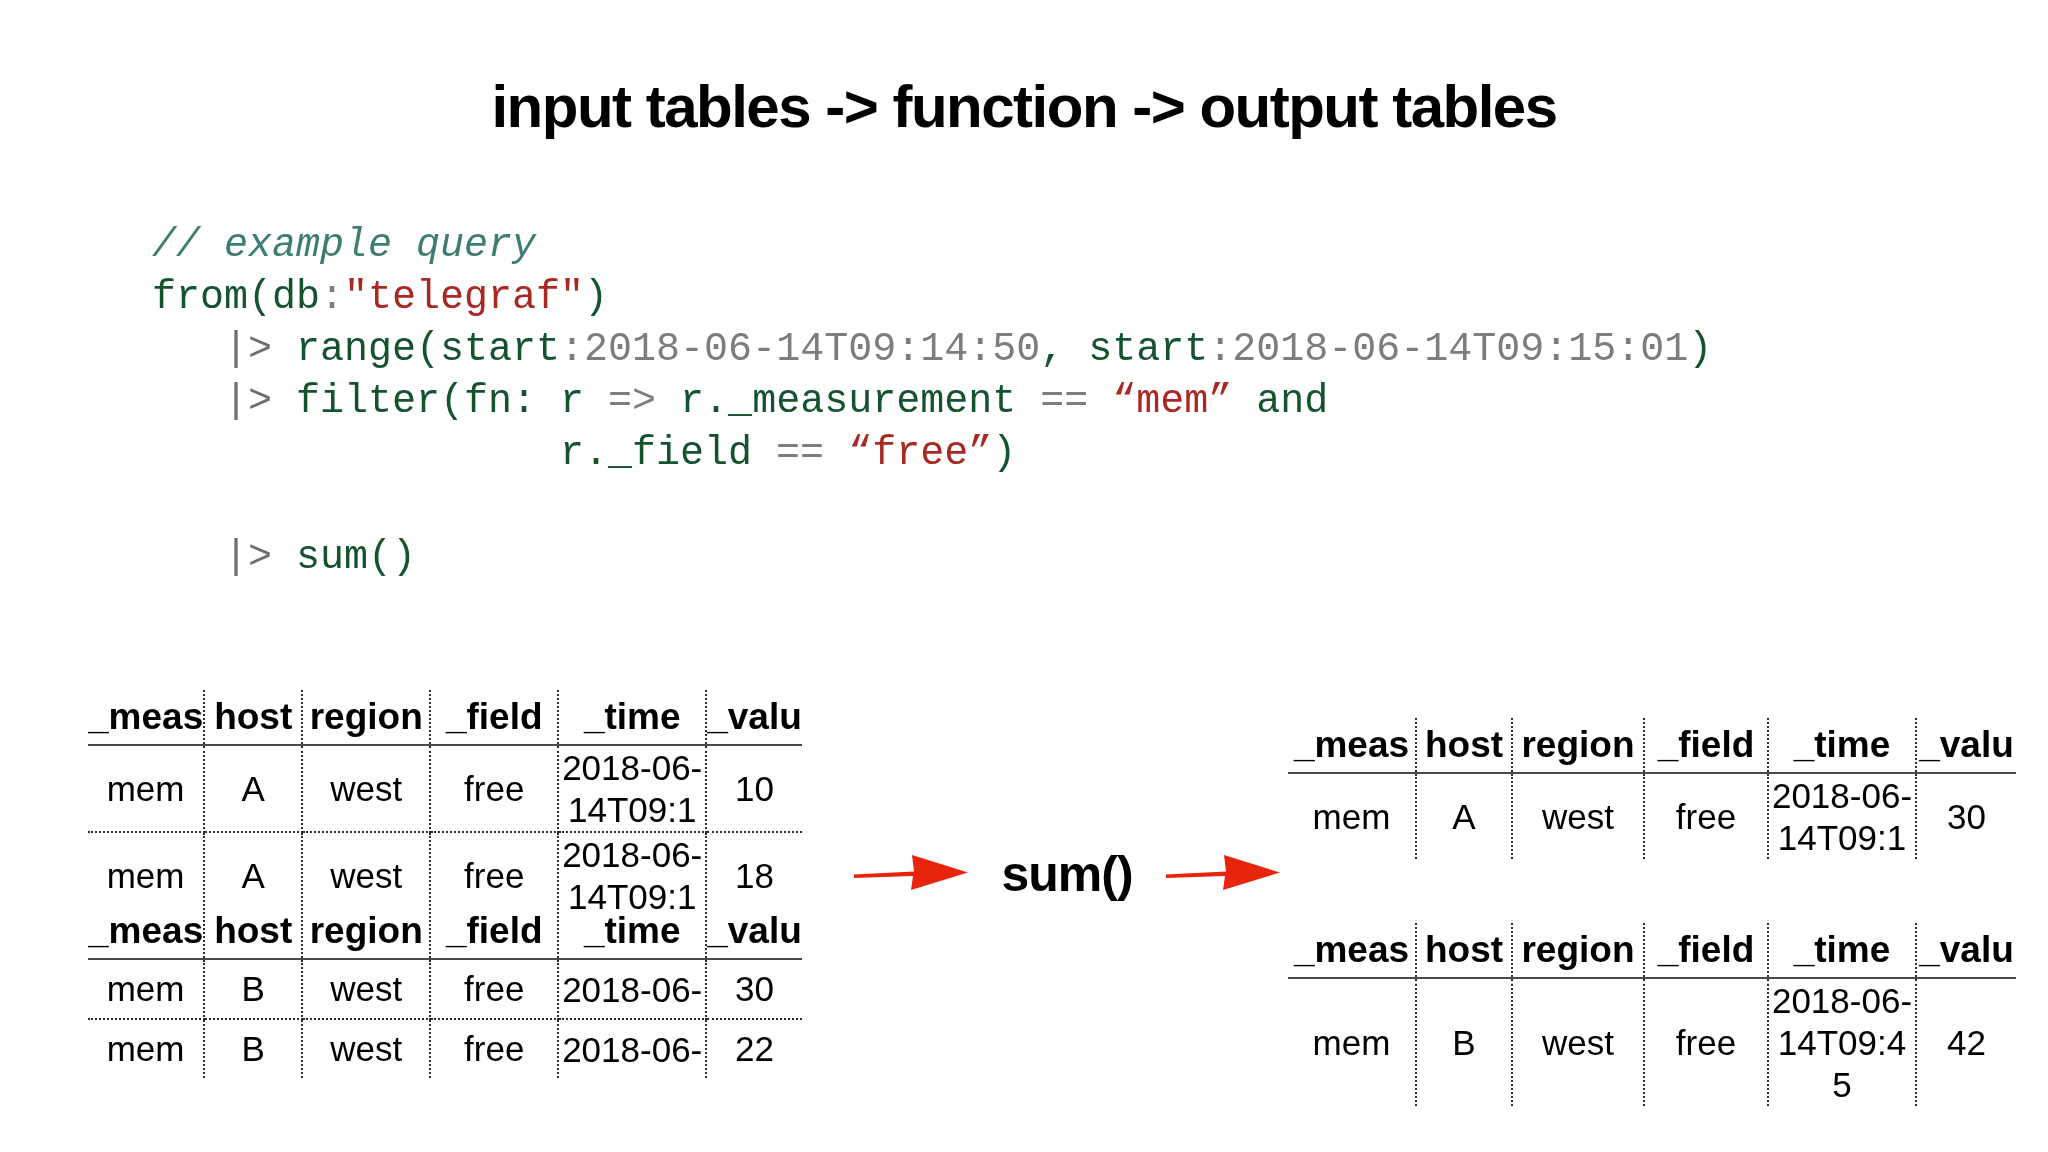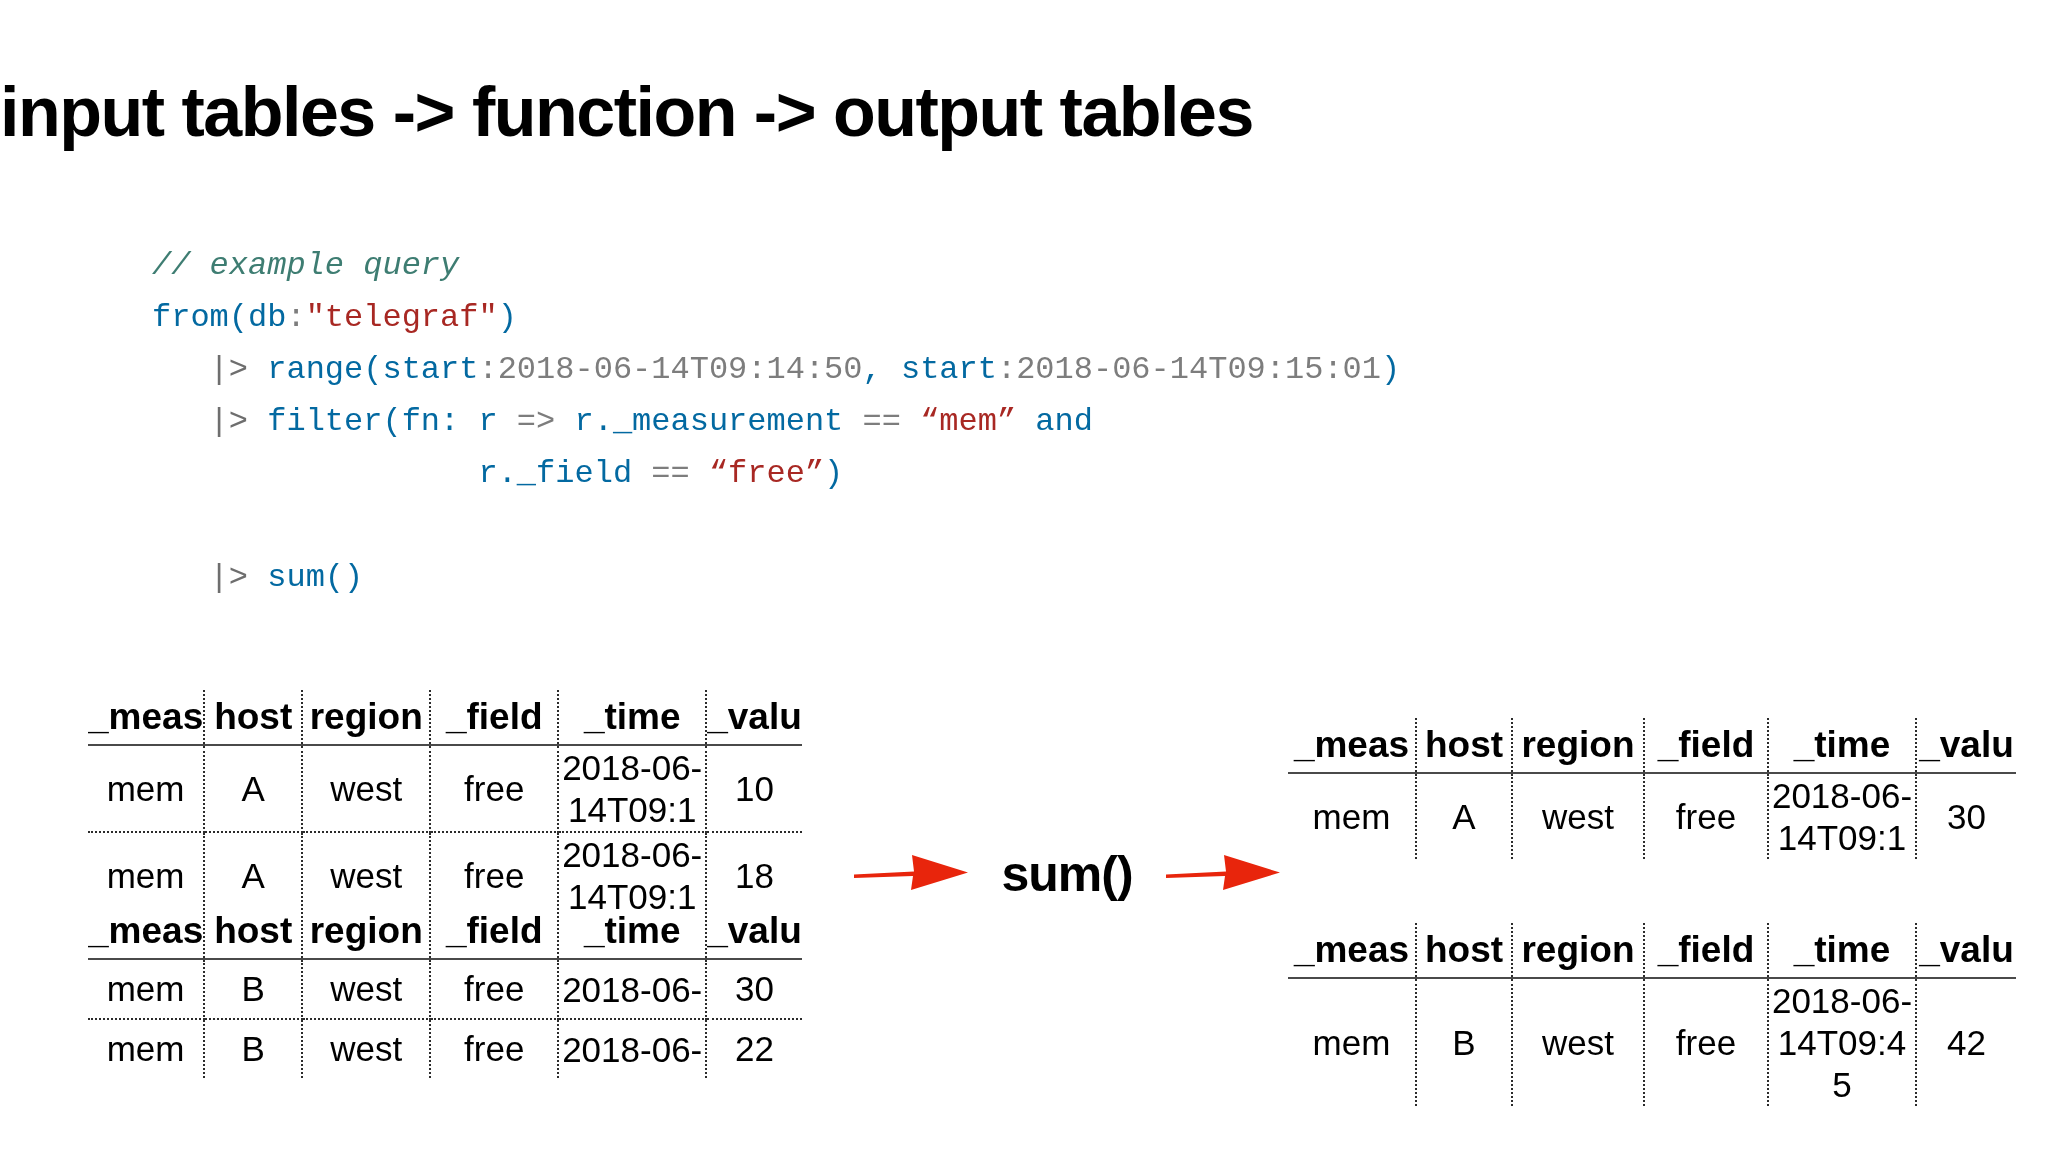--- a/index.html
+++ b/index.html
@@ -16,46 +16,46 @@
     font-family: "Liberation Sans", sans-serif;
     color: #000000;
   }
 
   
   .slide-title {
     position: absolute;
     left: 0;
     top: 72px;
     width: 2048px;
-    text-align: left;
-    font-family: "Liberation Sans", sans-serif;
-    font-size: 70px;
+    text-align: center;
+    font-family: "Liberation Sans", sans-serif;
+    font-size: 60px;
     font-weight: 700;
     letter-spacing: -1.5px;
     color: #000000;
     white-space: nowrap;
   }
 
   
   .code-block {
     position: absolute;
     left: 152px;
-    top: 240px;
+    top: 220px;
     font-family: "Liberation Mono", "DejaVu Sans Mono", monospace;
-    font-size: 32px;
+    font-size: 40px;
     line-height: 52px;
     white-space: pre;
     color: #111111;
   }
   .code-line { display: block; height: 52px; white-space: pre; }
   .tok-comment { color: #3e7d72; font-style: italic; }
   .tok-string  { color: #a82823; }
   .tok-gray    { color: #7d7d7d; }
   .tok-pipe    { color: #6e6e6e; }
-  .tok-plain   { color: #0369a1; }
+  .tok-plain   { color: #14532d; }
 
   
   .flow-group {
     position: absolute;
     left: 852px;
     top: 838px;
     width: 430px;
     height: 72px;
     display: flex;
     align-items: center;

